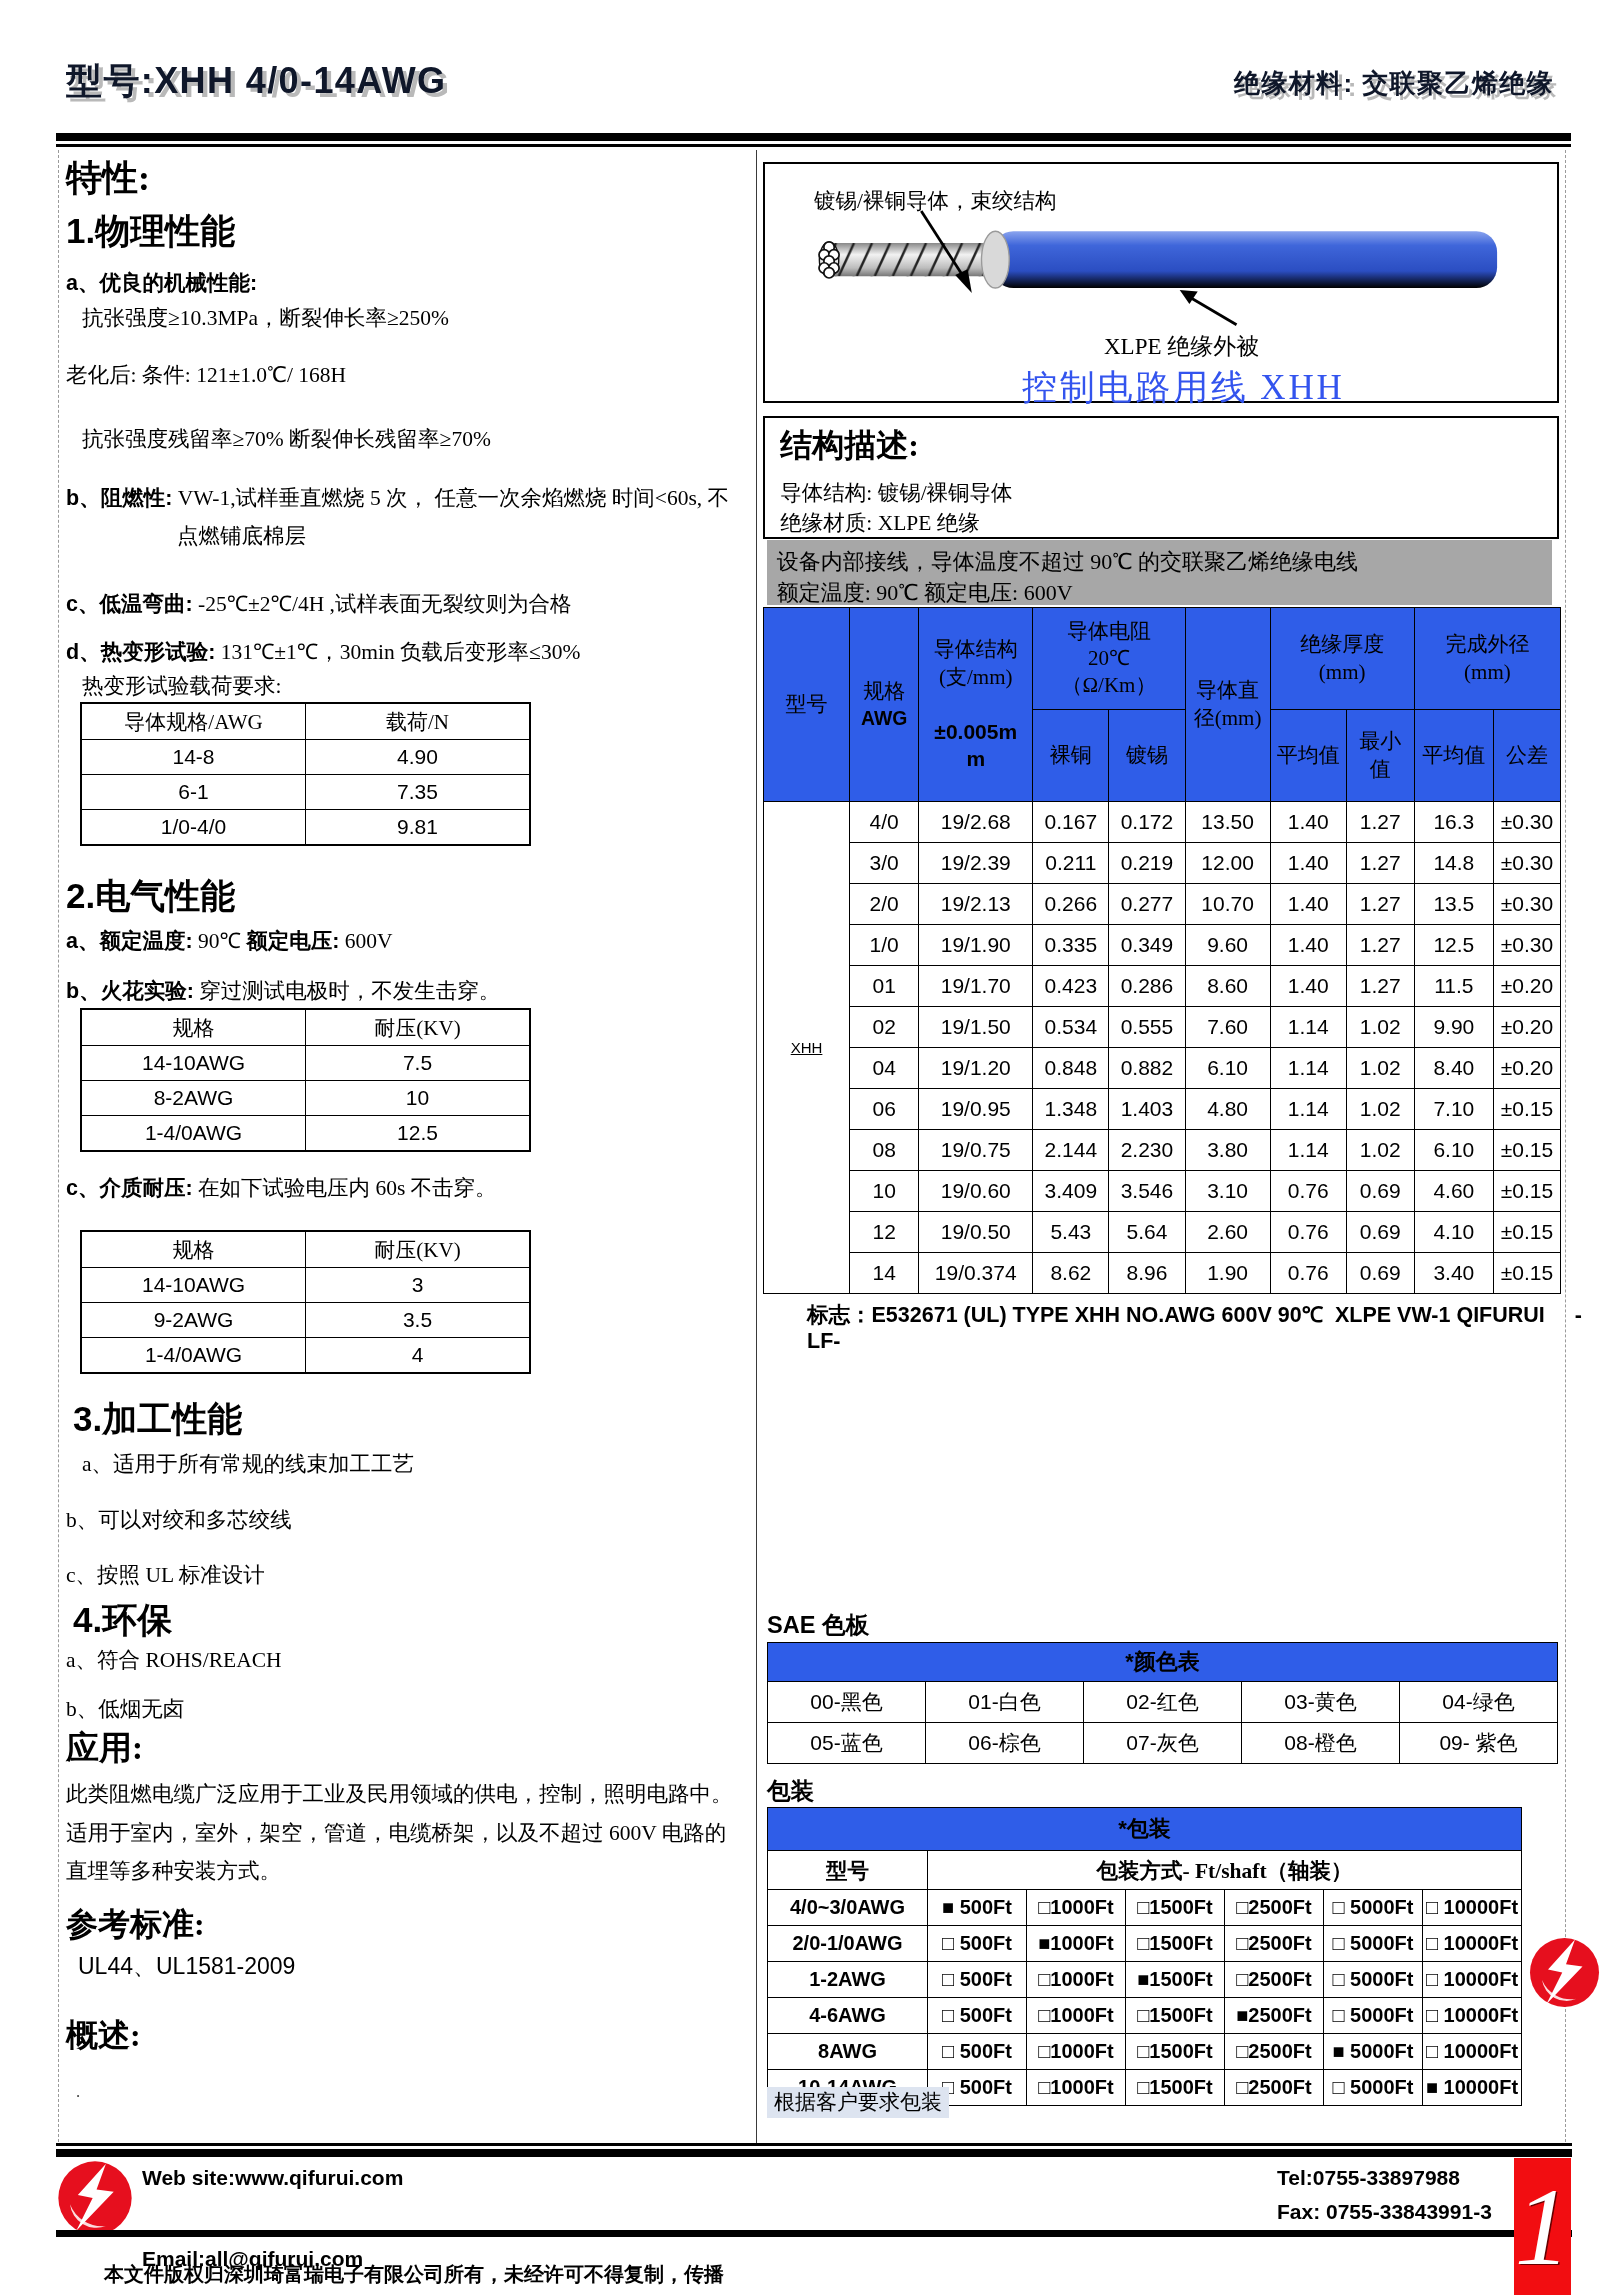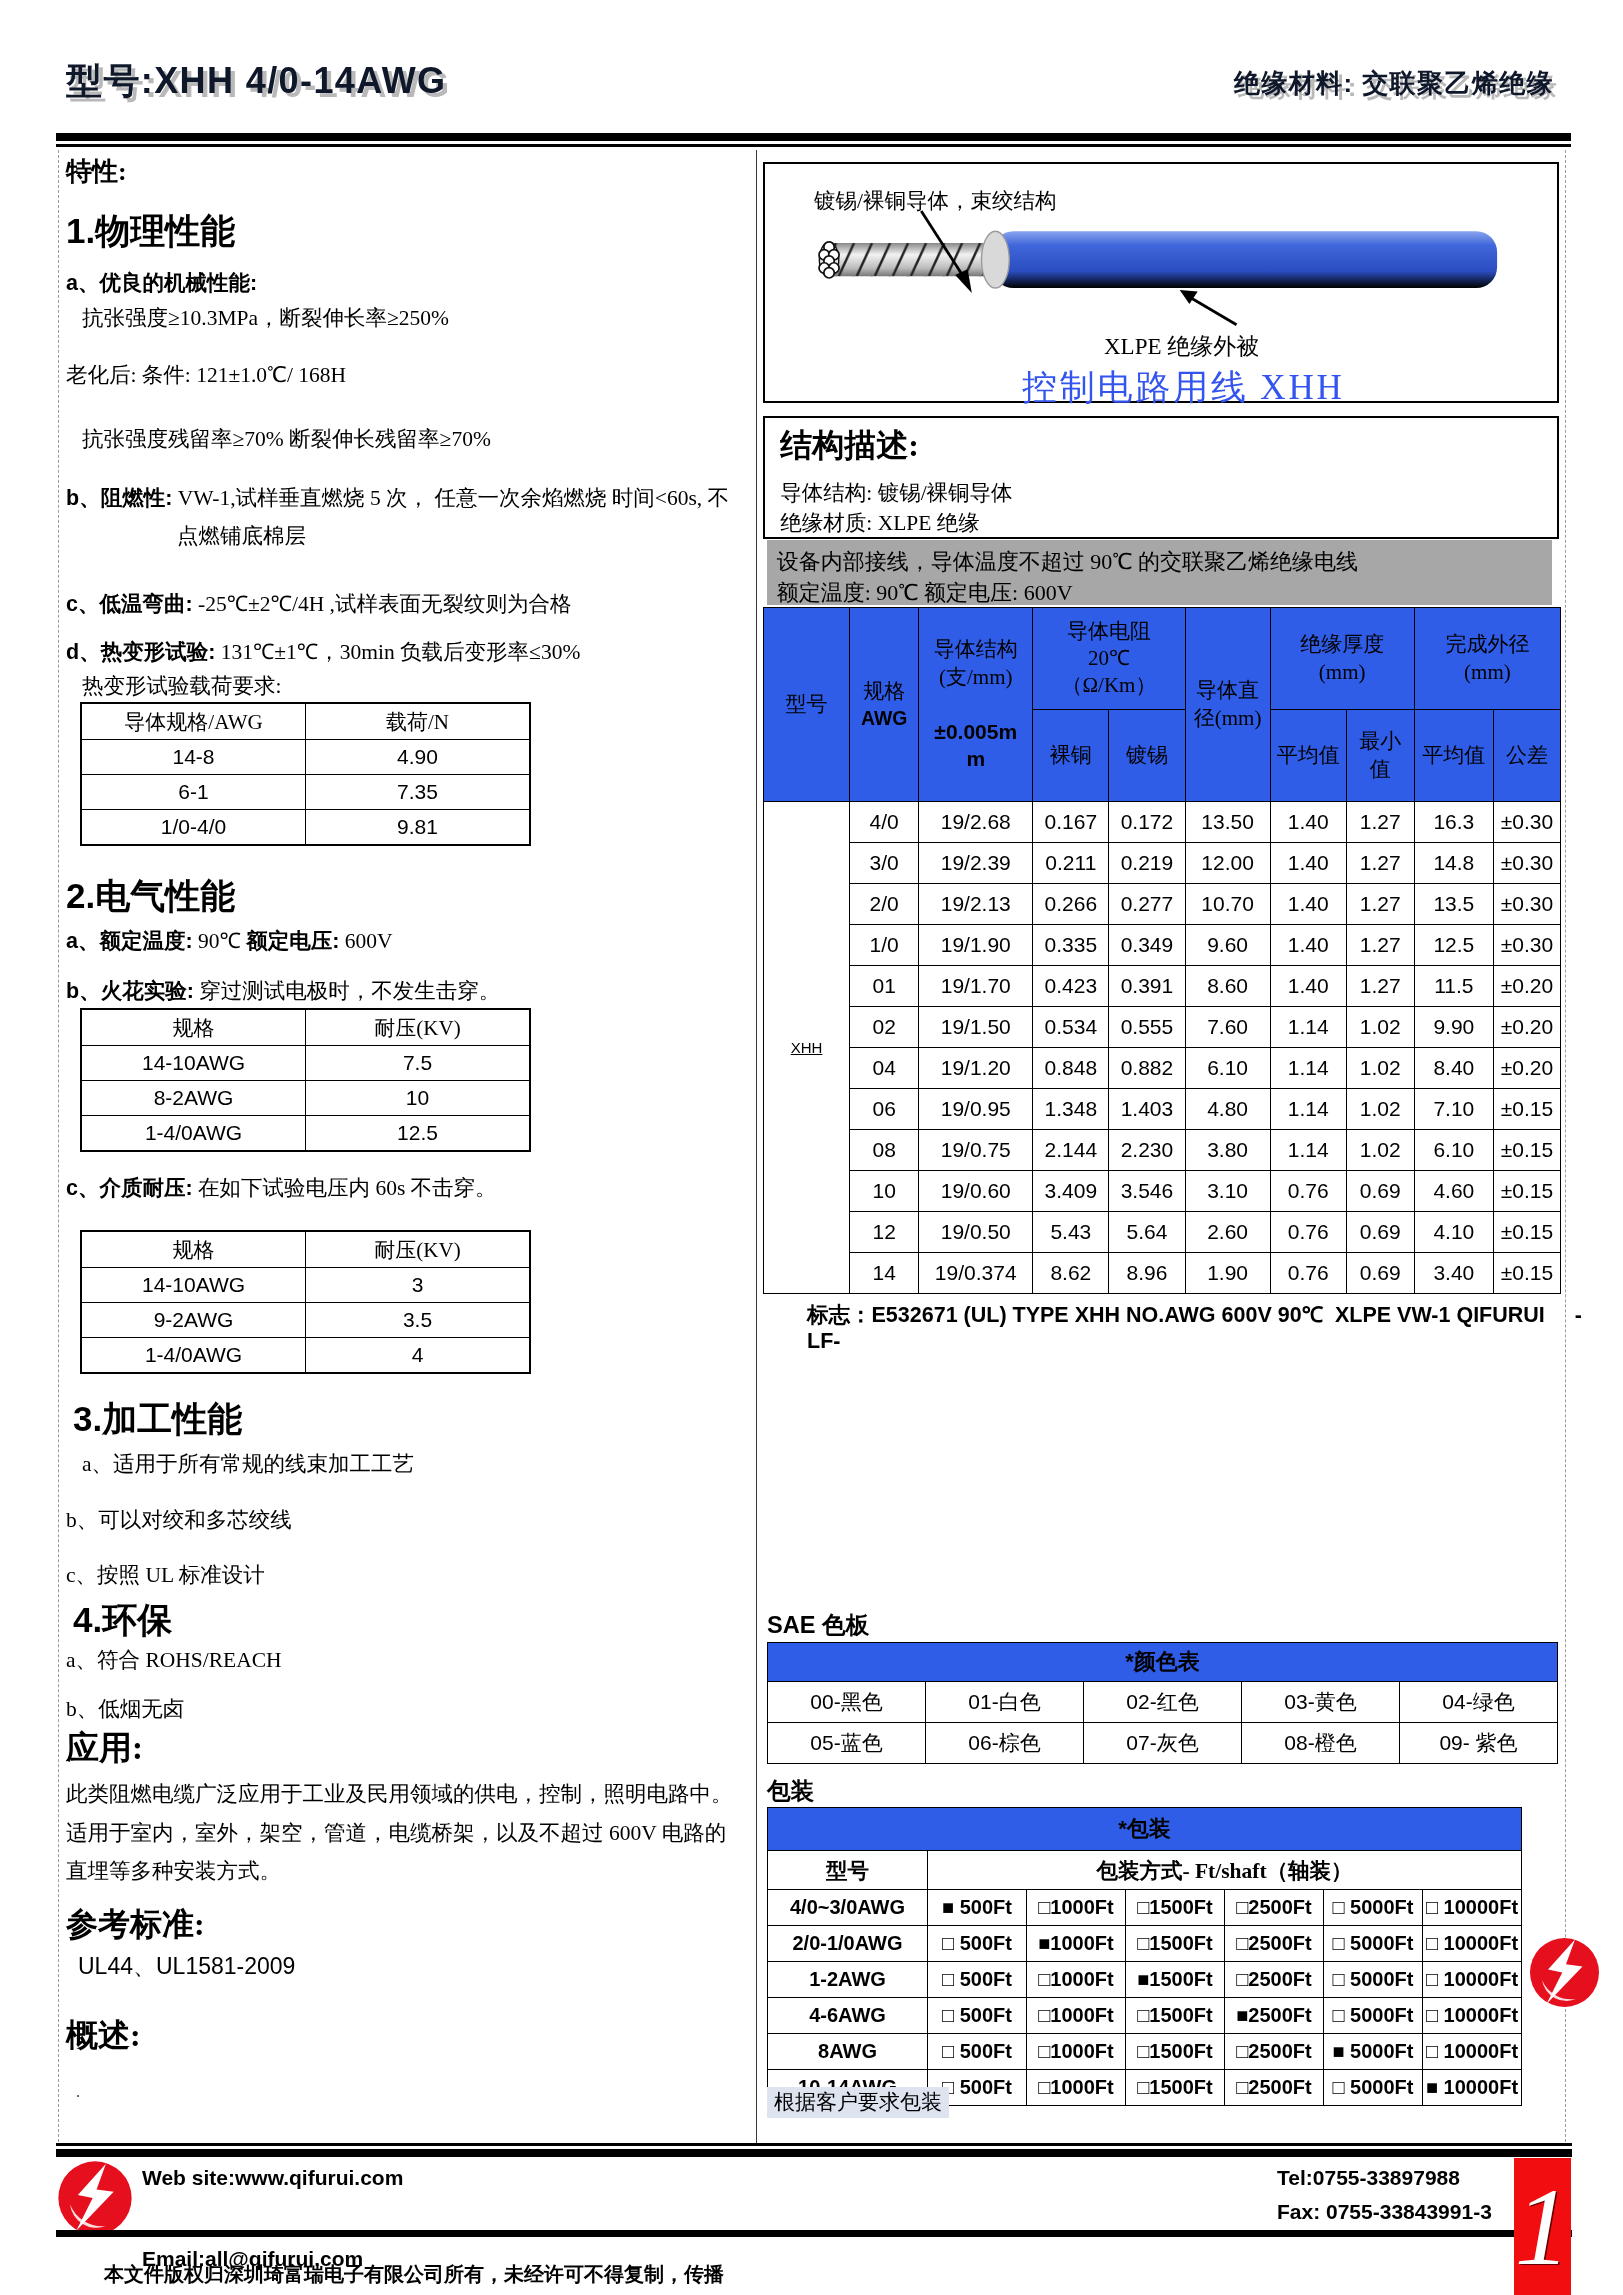--- a/index.html
+++ b/index.html
@@ -64,21 +64,21 @@
 
   <div class="abs doc-title" style="left:66px;top:57px;font-size:36px;">型号:XHH   4/0-14AWG</div>
   <div class="abs doc-title" style="right:69px;top:66px;font-size:26px;">绝缘材料: 交联聚乙烯绝缘</div>
   <div class="rule" style="left:56px;top:133px;width:1515px;height:7.6px;"></div>
   <div class="rule" style="left:56px;top:144px;width:1515px;height:2.8px;"></div>
 
   <div class="vdash" style="left:58px;top:150px;height:1992px;"></div>
   <div class="vdash" style="left:1565px;top:150px;height:1992px;"></div>
   <div class="vline" style="left:756px;top:150px;height:1993px;"></div>
 
-  <div class="abs h-med" style="left:66px;top:154px;font-size:26px;">特性:</div>
+  <div class="abs h-med" style="left:66px;top:154px;font-size:36px;">特性:</div>
   <div class="abs h-big" style="left:66px;top:208px;">1.物理性能</div>
 
   <div class="abs body-line lead" style="left:66px;top:269px;font-size:21.5px;">a、优良的机械性能:</div>
   <div class="abs body-line" style="left:82px;top:304px;">抗张强度≥10.3MPa，断裂伸长率≥250%</div>
   <div class="abs body-line" style="left:66px;top:361px;">老化后: 条件: 121±1.0℃/ 168H</div>
   <div class="abs body-line" style="left:82px;top:425px;">抗张强度残留率≥70%  断裂伸长残留率≥70%</div>
 
   <div class="abs body-line" style="left:66px;top:484px;width:680px;">
     <span class="lead">b、阻燃性:</span><span> VW-1,试样垂直燃烧 5 次， 任意一次余焰燃烧 时间&lt;60s, 不</span>
   </div>
@@ -339,21 +339,21 @@
           <td>9.60</td>
           <td>1.40</td>
           <td>1.27</td>
           <td>12.5</td>
           <td>±0.30</td>
         </tr>
         <tr>
           <td>01</td>
           <td>19/1.70</td>
           <td>0.423</td>
-          <td>0.391</td>
+          <td>0.286</td>
           <td>8.60</td>
           <td>1.40</td>
           <td>1.27</td>
           <td>11.5</td>
           <td>±0.20</td>
         </tr>
         <tr>
           <td>02</td>
           <td>19/1.50</td>
           <td>0.534</td>

